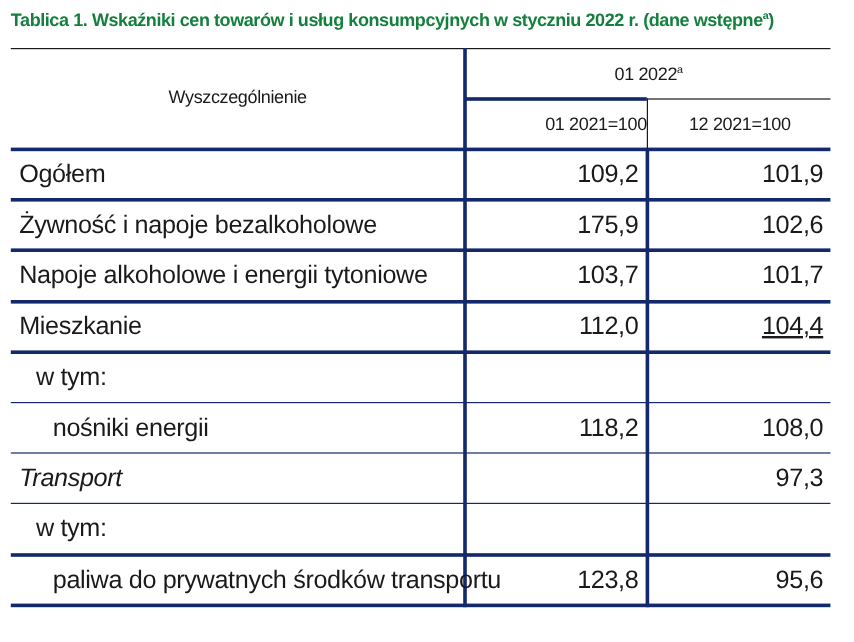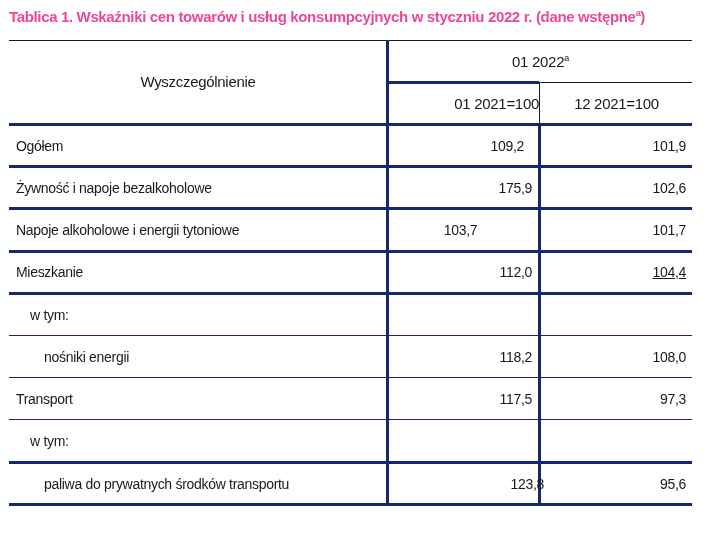--- a/index.html
+++ b/index.html
@@ -16,21 +16,21 @@
       color: #1a1a1a;
     }
     .title {
       position: absolute;
       left: 9px;
       top: 8px;
       font-size: 15px;
       font-weight: bold;
       letter-spacing: -0.35px;
       white-space: nowrap;
-      color: #ec4899;
+      color: #15803d;
     }
     .title sup {
       font-size: 9px;
       vertical-align: 6px;
       font-weight: bold;
     }
     .tbl {
       position: absolute;
       left: 9px;
       top: 40px;
@@ -45,21 +45,21 @@
     .hline.thin { border-top: 1.5px solid #13296b; }
     .hline.black { border-top: 1.5px solid #1a1a1a; }
     .vline {
       position: absolute;
       width: 0;
     }
     .vline.thick { border-left: 3px solid #13296b; }
     .vline.black { border-left: 1.5px solid #1a1a1a; }
     .cell {
       position: absolute;
-      font-size: 14px;
+      font-size: 21px;
       letter-spacing: -0.3px;
       white-space: nowrap;
       line-height: 42px;
       height: 42px;
     }
     .cell.num {
       text-align: right;
     }
     .hdr {
       position: absolute;
@@ -98,43 +98,42 @@
   <div class="vline thick" style="left:377px; top:0; height:466px;"></div>
   <div class="vline black" style="left:530px; top:42px; height:42px;"></div>
   <div class="vline thick" style="left:529px; top:84px; height:382px;"></div>
 
   <div class="hdr" style="left:0; width:378px; top:33px;">Wyszczególnienie</div>
   <div class="hdr" style="left:380px; width:303px; top:13px;"><span>01 2022</span><sup>a</sup></div>
   <div class="hdr" style="left:380px; width:150px; top:55px;text-align:right;">01 2021=100</div>
   <div class="hdr" style="left:532px; width:151px; top:55px;">12 2021=100</div>
 
   <div class="cell" style="left:7px; top:85px;">Ogółem</div>
-  <div class="cell num" style="left:372px; width:143px; top:85px;">109,2</div>
+  <div class="cell num" style="left:380px; width:143px; top:85px;">109,2</div>
   <div class="cell num" style="left:532px; width:145px; top:85px;">101,9</div>
 
   <div class="cell" style="left:7px; top:127px;">Żywność i napoje bezalkoholowe</div>
   <div class="cell num" style="left:380px; width:143px; top:127px;">175,9</div>
   <div class="cell num" style="left:532px; width:145px; top:127px;">102,6</div>
 
   <div class="cell" style="left:7px; top:169px;">Napoje alkoholowe i energii tytoniowe</div>
-  <div class="cell num" style="left:380px; width:143px; top:169px;text-align:center;">103,7</div>
+  <div class="cell num" style="left:380px; width:143px; top:169px;">103,7</div>
   <div class="cell num" style="left:532px; width:145px; top:169px;">101,7</div>
 
   <div class="cell" style="left:7px; top:211px;">Mieszkanie</div>
   <div class="cell num" style="left:380px; width:143px; top:211px;">112,0</div>
   <div class="cell num" style="left:532px; width:145px; top:211px;text-decoration:underline;">104,4</div>
 
   <div class="cell" style="left:21px; top:254px;">w tym:</div>
 
   <div class="cell" style="left:35px; top:296px;">nośniki energii</div>
   <div class="cell num" style="left:380px; width:143px; top:296px;">118,2</div>
   <div class="cell num" style="left:532px; width:145px; top:296px;">108,0</div>
 
-  <div class="cell" style="left:7px; top:338px;">Transport</div>
-  <div class="cell num" style="left:380px; width:143px; top:338px;">117,5</div>
+  <div class="cell" style="left:7px; top:338px;font-style:italic;">Transport</div>
   <div class="cell num" style="left:532px; width:145px; top:338px;">97,3</div>
 
   <div class="cell" style="left:21px; top:380px;">w tym:</div>
 
   <div class="cell" style="left:35px; top:423px;">paliwa do prywatnych środków transportu</div>
-  <div class="cell num" style="left:380px; width:143px; top:423px;padding-left:12px;">123,8</div>
+  <div class="cell num" style="left:380px; width:143px; top:423px;">123,8</div>
   <div class="cell num" style="left:532px; width:145px; top:423px;">95,6</div>
 </div>
 
 </body></html>

